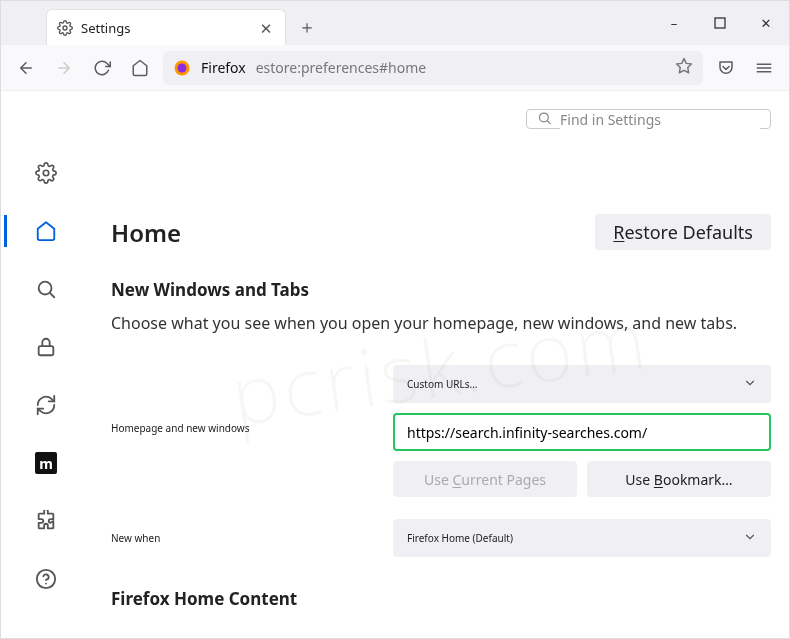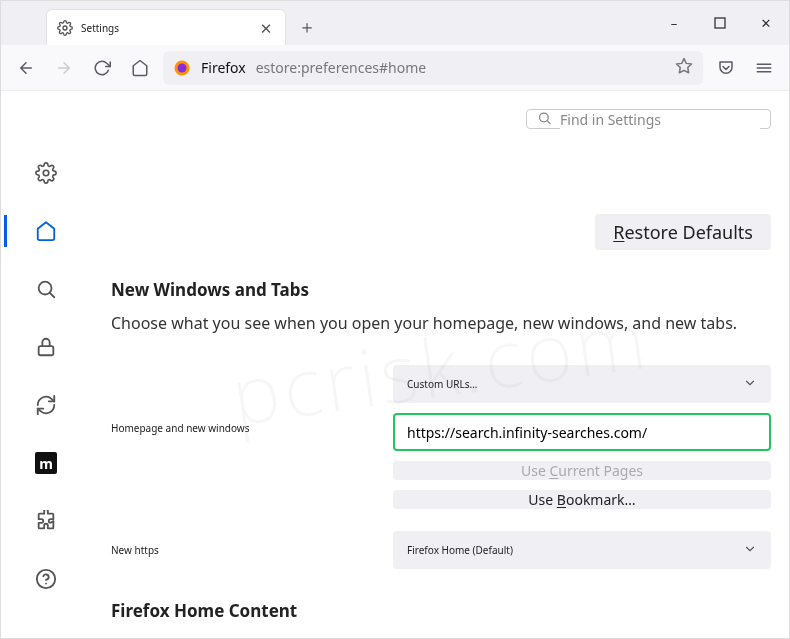--- a/index.html
+++ b/index.html
@@ -4,21 +4,21 @@
 <style>
   * { box-sizing: border-box; margin: 0; padding: 0; font-family: "Segoe UI", system-ui, -apple-system, sans-serif; }
   body { width: 790px; height: 639px; background: #fff; overflow: hidden; position: relative; }
   
   
   .window { width: 790px; height: 639px; border: 1px solid #ddd; display: flex; flex-direction: column; }
   
   .tab-strip { height: 44px; background: #f0f0f4; display: flex; align-items: center; padding-left: 45px; position: relative; }
   .tab { height: 36px; width: 240px; background: #fff; border-radius: 6px 6px 0 0; display: flex; align-items: center; padding: 0 10px; gap: 8px; margin-top: 8px; border: 1px solid #e2e2e2; border-bottom: none; }
   .tab .gear { width: 16px; height: 16px; display:flex; align-items:center; justify-content:center;}
-  .tab .title { font-size: 10px; flex: 1; color: #222; }
+  .tab .title { font-size: 13px; flex: 1; color: #222; }
   .tab .close { font-size: 15px; color: #555; cursor: pointer; width: 18px; text-align:center;}
   .new-tab-btn { width: 30px; height: 30px; display:flex; align-items:center; justify-content:center; font-size:18px; color:#555; margin-left:6px; margin-top:6px; cursor:pointer;}
   .window-controls { margin-left:auto; display:flex; gap:0; height:44px;}
   .winbtn { width:46px; display:flex; align-items:center; justify-content:center; font-size:13px; color:#333; cursor:pointer;}
   
   .toolbar { height: 46px; background: #f9f9fb; display:flex; align-items:center; padding: 0 10px; gap: 8px; border-bottom: 1px solid #eee;}
   .tbtn { width: 30px; height: 30px; display:flex; align-items:center; justify-content:center; color:#5b5b66; cursor:pointer; border-radius:4px;}
   .tbtn.disabled { color: #bbb; }
   .urlbar { flex:1; height:34px; background:#f0f0f4; border-radius:6px; display:flex; align-items:center; padding:0 10px; gap:10px; font-size:14px; color:#5b5b66;}
   .urlbar .ff-logo { width:18px; height:18px;}
@@ -44,21 +44,21 @@
   
   .section-h { font-size: 17px; font-weight: 700; color:#222; margin-bottom: 10px;}
   .section-desc { font-size: 16px; color:#333; margin-bottom: 30px; line-height:1.5;}
   
   .row { display:flex; align-items:center; margin-bottom: 12px; gap: 12px;}
   .row-label { width: 270px; font-size:10px; color:#222;}
   .row-controls { flex:1; display:flex; flex-direction:column; gap:10px;}
   .select { height:38px; background:#f0f0f4; border:none; border-radius:4px; display:flex; align-items:center; padding:0 14px; font-size:10px; color:#222; cursor:pointer; justify-content:space-between;}
   .select .chev { color:#555;}
   .url-input { height:38px; border:2px solid #22c55e; border-radius:4px; padding:0 12px; font-size:14px; outline:none; width:100%;}
-  .btn-row { display:flex; gap:10px;flex-direction:column;}
+  .btn-row { display:flex; gap:10px;}
   .gray-btn { flex:1; height:36px; background:#f0f0f4; border:none; border-radius:4px; font-size:14px; color:#222; cursor:pointer;}
   .gray-btn.disabled { color:#aaa; cursor:default;}
   
   .fhc { font-size:17px; font-weight:700; color:#222; margin-top:30px;}
   
   .underline-first { text-decoration: underline; text-decoration-thickness: 1px; text-underline-offset: 2px;}
   
   
   .watermark { position:absolute; left:50%; top:50%; transform:translate(-50%,-50%) rotate(-8deg); font-size:80px; font-weight:200; color:rgba(140,140,140,0.08); pointer-events:none; letter-spacing:4px; white-space:nowrap;}
 </style>
@@ -196,20 +196,21 @@
 
       <div class="search-settings">
         <svg width="16" height="16" viewBox="0 0 24 24" fill="none" stroke="#888" stroke-width="2" stroke-linecap="round">
             <circle cx="11" cy="11" r="7"></circle>
             <line x1="21" y1="21" x2="16.5" y2="16.5"></line>
           </svg>
         <input type="text" placeholder="Find in Settings" style="">
       </div>
 
       <div class="page-header">
+        <h1>Home</h1>
         <button class="restore-btn"><span class="underline-first">R</span><span>estore Defaults</span></button>
       </div>
 
       <div class="section-h">New Windows and Tabs</div>
       <div class="section-desc">Choose what you see when you open your homepage, new windows, and new tabs.</div>
 
       <div style="display:flex; align-items:flex-start; gap:12px;">
         <div class="row-label" style="padding-top:56px;">Homepage and new windows</div>
         <div class="row-controls">
           <div class="select">
@@ -222,21 +223,21 @@
           </div>
           <input class="url-input" type="text" value="https://search.infinity-searches.com/" style="">
           <div class="btn-row">
             <button class="gray-btn disabled"><span>Use </span><span class="underline-first">C</span><span>urrent Pages</span></button>
             <button class="gray-btn"><span>Use </span><span class="underline-first">B</span><span>ookmark…</span></button>
           </div>
         </div>
       </div>
 
       <div class="row" style="margin-top:22px;">
-        <div class="row-label">New https</div>
+        <div class="row-label">New when</div>
         <div class="row-controls">
           <div class="select">
             <span>Firefox Home (Default)</span>
             <span class="chev">
               <svg width="14" height="14" viewBox="0 0 24 24" fill="none" stroke="#555" stroke-width="2" stroke-linecap="round">
                   <polyline points="6 9 12 15 18 9"></polyline>
                 </svg>
             </span>
           </div>
         </div>

